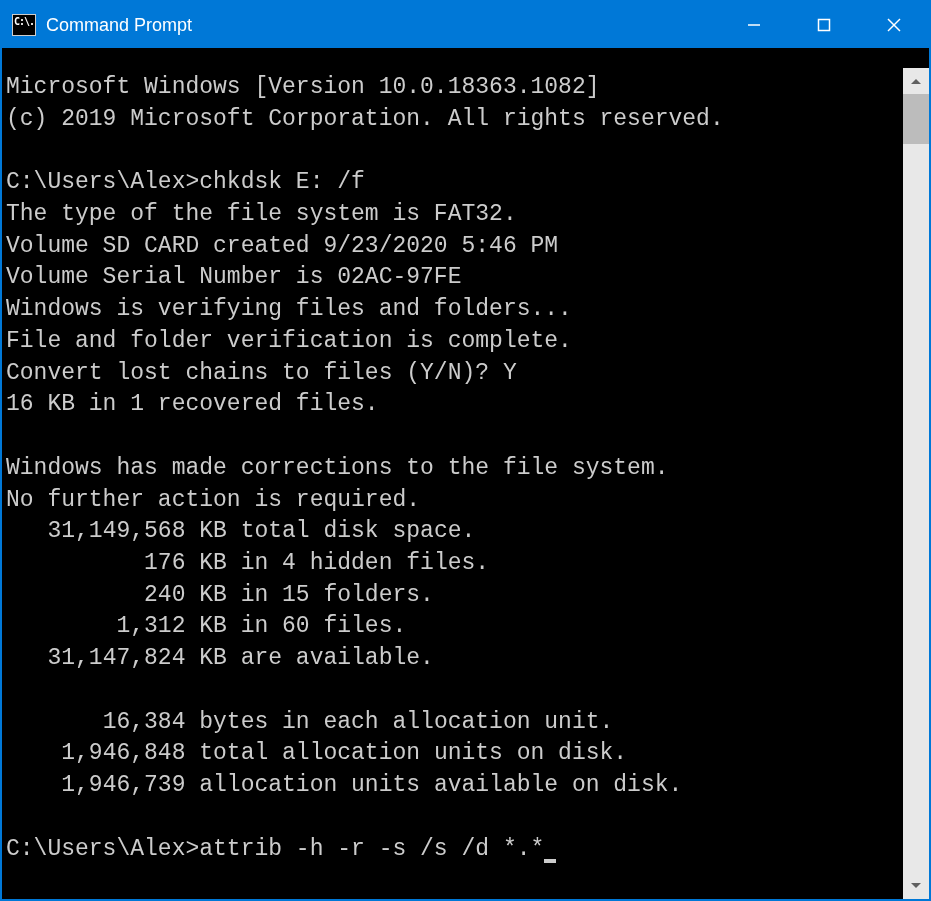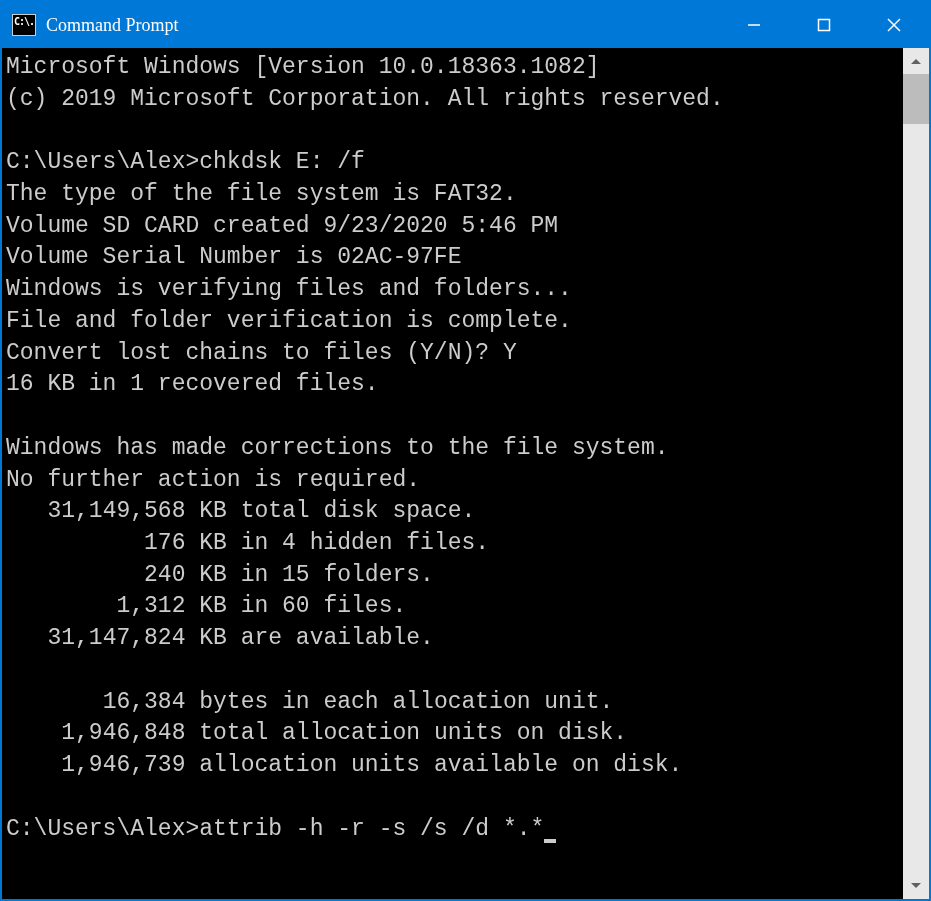--- a/index.html
+++ b/index.html
@@ -50,21 +50,20 @@
       justify-content: center;
       font-family: 'Consolas', monospace;
       font-size: 10px;
       color: #ffffff;
       letter-spacing: -1px;
       font-weight: bold;
       padding-bottom: 7px;
     }
     .window-title {
       font-weight: 400;
-      font-family: Liberation Serif, serif;
     }
     .window-controls {
       display: flex;
       height: 100%;
     }
     .control-btn {
       width: 70px;
       height: 100%;
       display: flex;
       align-items: center;
@@ -76,20 +75,21 @@
       stroke: #ffffff;
       fill: none;
       stroke-width: 1.5;
     }
     .terminal-wrapper {
       flex: 1;
       display: flex;
       background: #000000;
       position: relative;
       overflow: hidden;
+      margin-top: 20px;
     }
     .terminal {
       flex: 1;
       background: #000000;
       color: #cccccc;
       font-family: 'Consolas', 'Courier New', monospace;
       font-size: 23px;
       line-height: 1.38;
       padding: 4px 0 4px 4px;
       white-space: pre-wrap;

